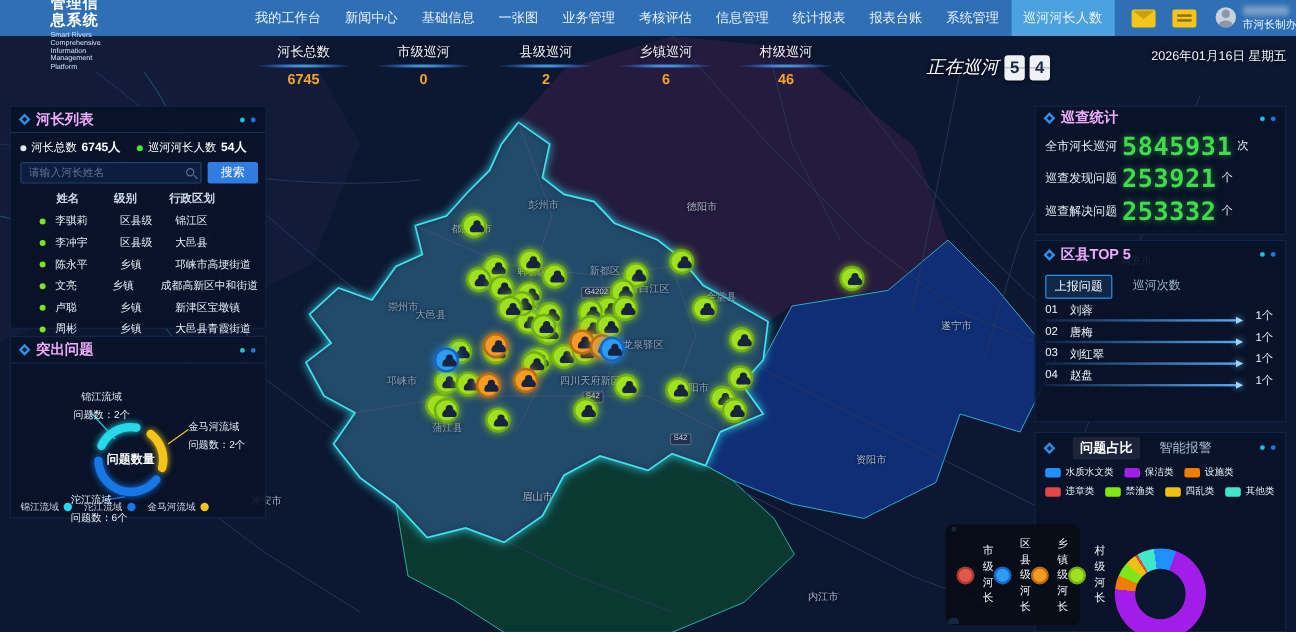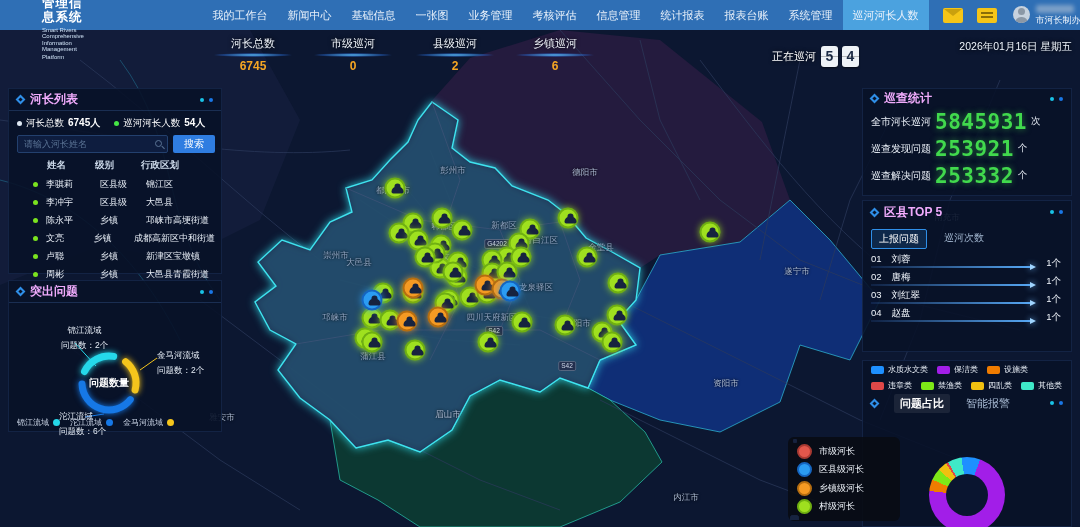--- a/index.html
+++ b/index.html
@@ -43,21 +43,21 @@
   .redacted { width:38px; height:8px; background:#bcc9d9; opacity:.55; filter:blur(2px); border-radius:2px; margin-bottom:2px; }
   #user-org { font-size:9px; color:#f2f7fd; white-space:nowrap; }
 
   
   #statsbar { position:absolute; left:0; top:36px; width:1080px; height:40px; z-index:12; }
   .stat-item { position:absolute; width:110px; text-align:center; transform:translateX(-50%); }
   .stat-label { font-size:11px; color:#f0f5fb; text-shadow:0 0 4px #000; }
   .stat-glow { width:78px; height:4px; margin:2px auto; background:radial-gradient(ellipse at center, rgba(90,190,255,.95), rgba(40,110,220,.4) 55%, transparent 75%); border-radius:50%; }
   .stat-value { font-size:12px; font-weight:bold; color:#f5a623; }
   #patrolling { position:absolute; left:772px; top:46px; display:flex; align-items:center; gap:5px; z-index:12; }
-  #patrolling .lbl { font-size:11px; color:#fff; text-shadow:0 0 4px #000; }
+  #patrolling .lbl { font-size:15px; color:#fff; text-shadow:0 0 4px #000;font-style:italic; }
   .flip { width:17px; height:21px; background:#eef2f6; color:#1c2b45; font-size:14px; font-weight:bold; text-align:center; line-height:21px; border-radius:3px; position:relative; box-shadow:0 1px 2px rgba(0,0,0,.6); }
   .flip::after { content:""; position:absolute; left:0; top:10px; width:17px; height:1px; background:rgba(0,0,0,.25); }
   #date-box { position:absolute; right:8px; top:40px; font-size:10.5px; color:#eef4fb; text-shadow:0 0 4px #000; z-index:12; }
 
   
   .panel { position:absolute; background:rgba(8,18,40,.9); z-index:10; border:1px solid rgba(40,70,120,.35); }
   .panel-header { display:flex; align-items:center; height:22px; padding:0 8px; border-bottom:1px solid rgba(60,100,160,.35); }
   .diamond { width:7px; height:7px; border:2px solid #2f8fe8; transform:rotate(45deg); margin-right:6px; flex:none; }
   .panel-title { font-size:12px; font-weight:bold; color:#f0abfc; }
   .hdots { margin-left:auto; display:flex; gap:5px; }
@@ -121,21 +121,21 @@
   .cat-tab { font-size:11px; color:#a9bbd4; padding:2px 6px; cursor:pointer; }
   .cat-tab.active { color:#fff; font-weight:bold; background:rgba(255,255,255,.08); border-radius:2px; }
   #cat-legend { display:flex; flex-wrap:wrap; padding:3px 8px 0; column-gap:9px; row-gap:5px; }
   .cl-item { display:flex; align-items:center; gap:4px; font-size:8px; color:#e8eef6; }
   .cl-item i { width:13px; height:8px; border-radius:2px; display:block; }
   #cat-donut-wrap { position:absolute; left:50%; top:96px; transform:translateX(-50%); width:76px; height:76px; }
   #cat-donut { width:76px; height:76px; border-radius:50%; }
   #cat-hole { position:absolute; left:17px; top:17px; width:42px; height:42px; border-radius:50%; background:#0a1530; }
 
   
-  #map-legend { position:absolute; left:788px; top:437px; width:112px; height:84px; background:rgba(8,11,18,.88); border-radius:6px; z-index:11; padding:7px 9px; display:flex; flex-direction:column; justify-content:space-between; }
+  #map-legend { position:absolute; left:788px; top:437px; width:112px; height:84px; background:rgba(8,11,18,.88); border-radius:6px; z-index:11; padding:7px 9px; display:flex; flex-direction:row; justify-content:space-between; }
   .ml-item { display:flex; align-items:center; gap:7px; }
   .ml-item .marker { position:static; transform:none; width:15px; height:15px; flex:none; box-shadow:none; }
   .ml-item .marker::before { width:4px; height:4px; left:4.5px; top:2px; }
   .ml-item .marker::after { width:9px; height:5px; left:2px; bottom:1.5px; }
   .ml-item span { font-size:9px; color:#f0f5fb; }
 </style>
 </head>
 <body>
 
 <svg id="map-layer" viewBox="0 0 1080 527" xmlns="http://www.w3.org/2000/svg">
@@ -309,20 +309,25 @@
     <div class="stat-glow"></div>
     <div class="stat-value">2</div>
   </div>
 
   <div class="stat-item" style="left: 555px;">
     <div class="stat-label">乡镇巡河</div>
     <div class="stat-glow"></div>
     <div class="stat-value">6</div>
   </div>
 
+  <div class="stat-item" style="left: 655px;">
+    <div class="stat-label">村级巡河</div>
+    <div class="stat-glow"></div>
+    <div class="stat-value">46</div>
+  </div>
 </div>
 <div id="patrolling">
   <span class="lbl">正在巡河</span>
   <div id="flip-digits" style="display: flex; gap: 4px;">
       <div class="flip">5</div>
       <div class="flip">4</div>
     </div>
 </div>
 <div id="date-box">2026年01月16日 星期五</div>
 
@@ -529,67 +534,67 @@
       <span class="rk">04</span>
       <span class="nm">赵盘</span>
     </div>
     <div class="t5-bar"></div>
     <span class="t5-val">1个</span>
   </div>
 </div>
 </div>
 
 <div id="cat-panel" class="panel">
-  <div id="cat-legend">
-  <span class="cl-item">
-    <i style="background: rgb(30, 144, 255);"></i>
-        <span>水质水文类</span>
-  </span>
-
-  <span class="cl-item">
-    <i style="background: rgb(162, 30, 232);"></i>
-        <span>保洁类</span>
-  </span>
-
-  <span class="cl-item">
-    <i style="background: rgb(240, 124, 0);"></i>
-        <span>设施类</span>
-  </span>
-
-  <span class="cl-item">
-    <i style="background: rgb(224, 72, 72);"></i>
-        <span>违章类</span>
-  </span>
-
-  <span class="cl-item">
-    <i style="background: rgb(126, 232, 23);"></i>
-        <span>禁渔类</span>
-  </span>
-
-  <span class="cl-item">
-    <i style="background: rgb(240, 192, 16);"></i>
-        <span>四乱类</span>
-  </span>
-
-  <span class="cl-item">
-    <i style="background: rgb(63, 232, 200);"></i>
-        <span>其他类</span>
-  </span>
-</div>
   <div id="cat-tabs">
     <i class="diamond"></i>
     <span id="cat-tabs-list" style="display:flex; gap:10px;">
         <span class="cat-tab active">问题占比</span>
         <span class="cat-tab">智能报警</span>
       </span>
     <span class="hdots" style="margin-left:auto;">
         <i></i>
         <i></i>
       </span>
   </div>
+  <div id="cat-legend">
+  <span class="cl-item">
+    <i style="background: rgb(30, 144, 255);"></i>
+        <span>水质水文类</span>
+  </span>
+
+  <span class="cl-item">
+    <i style="background: rgb(162, 30, 232);"></i>
+        <span>保洁类</span>
+  </span>
+
+  <span class="cl-item">
+    <i style="background: rgb(240, 124, 0);"></i>
+        <span>设施类</span>
+  </span>
+
+  <span class="cl-item">
+    <i style="background: rgb(224, 72, 72);"></i>
+        <span>违章类</span>
+  </span>
+
+  <span class="cl-item">
+    <i style="background: rgb(126, 232, 23);"></i>
+        <span>禁渔类</span>
+  </span>
+
+  <span class="cl-item">
+    <i style="background: rgb(240, 192, 16);"></i>
+        <span>四乱类</span>
+  </span>
+
+  <span class="cl-item">
+    <i style="background: rgb(63, 232, 200);"></i>
+        <span>其他类</span>
+  </span>
+</div>
   <div id="cat-donut-wrap">
     <div id="cat-donut" style="background: conic-gradient(from 330deg, rgb(63, 232, 200) 0%, rgb(63, 232, 200) 6%, rgb(30, 144, 255) 6%, rgb(30, 144, 255) 14%, rgb(162, 30, 232) 14%, rgb(162, 30, 232) 85%, rgb(240, 124, 0) 85%, rgb(240, 124, 0) 90%, rgb(126, 232, 23) 90%, rgb(126, 232, 23) 95%, rgb(240, 192, 16) 95%, rgb(240, 192, 16) 99%, rgb(224, 72, 72) 99%, rgb(224, 72, 72) 100%);"></div>
     <div id="cat-hole"></div>
   </div>
 </div>
 
 <div id="map-legend">
   <div class="ml-item">
     <div class="marker r"></div>
     <span>市级河长</span>

